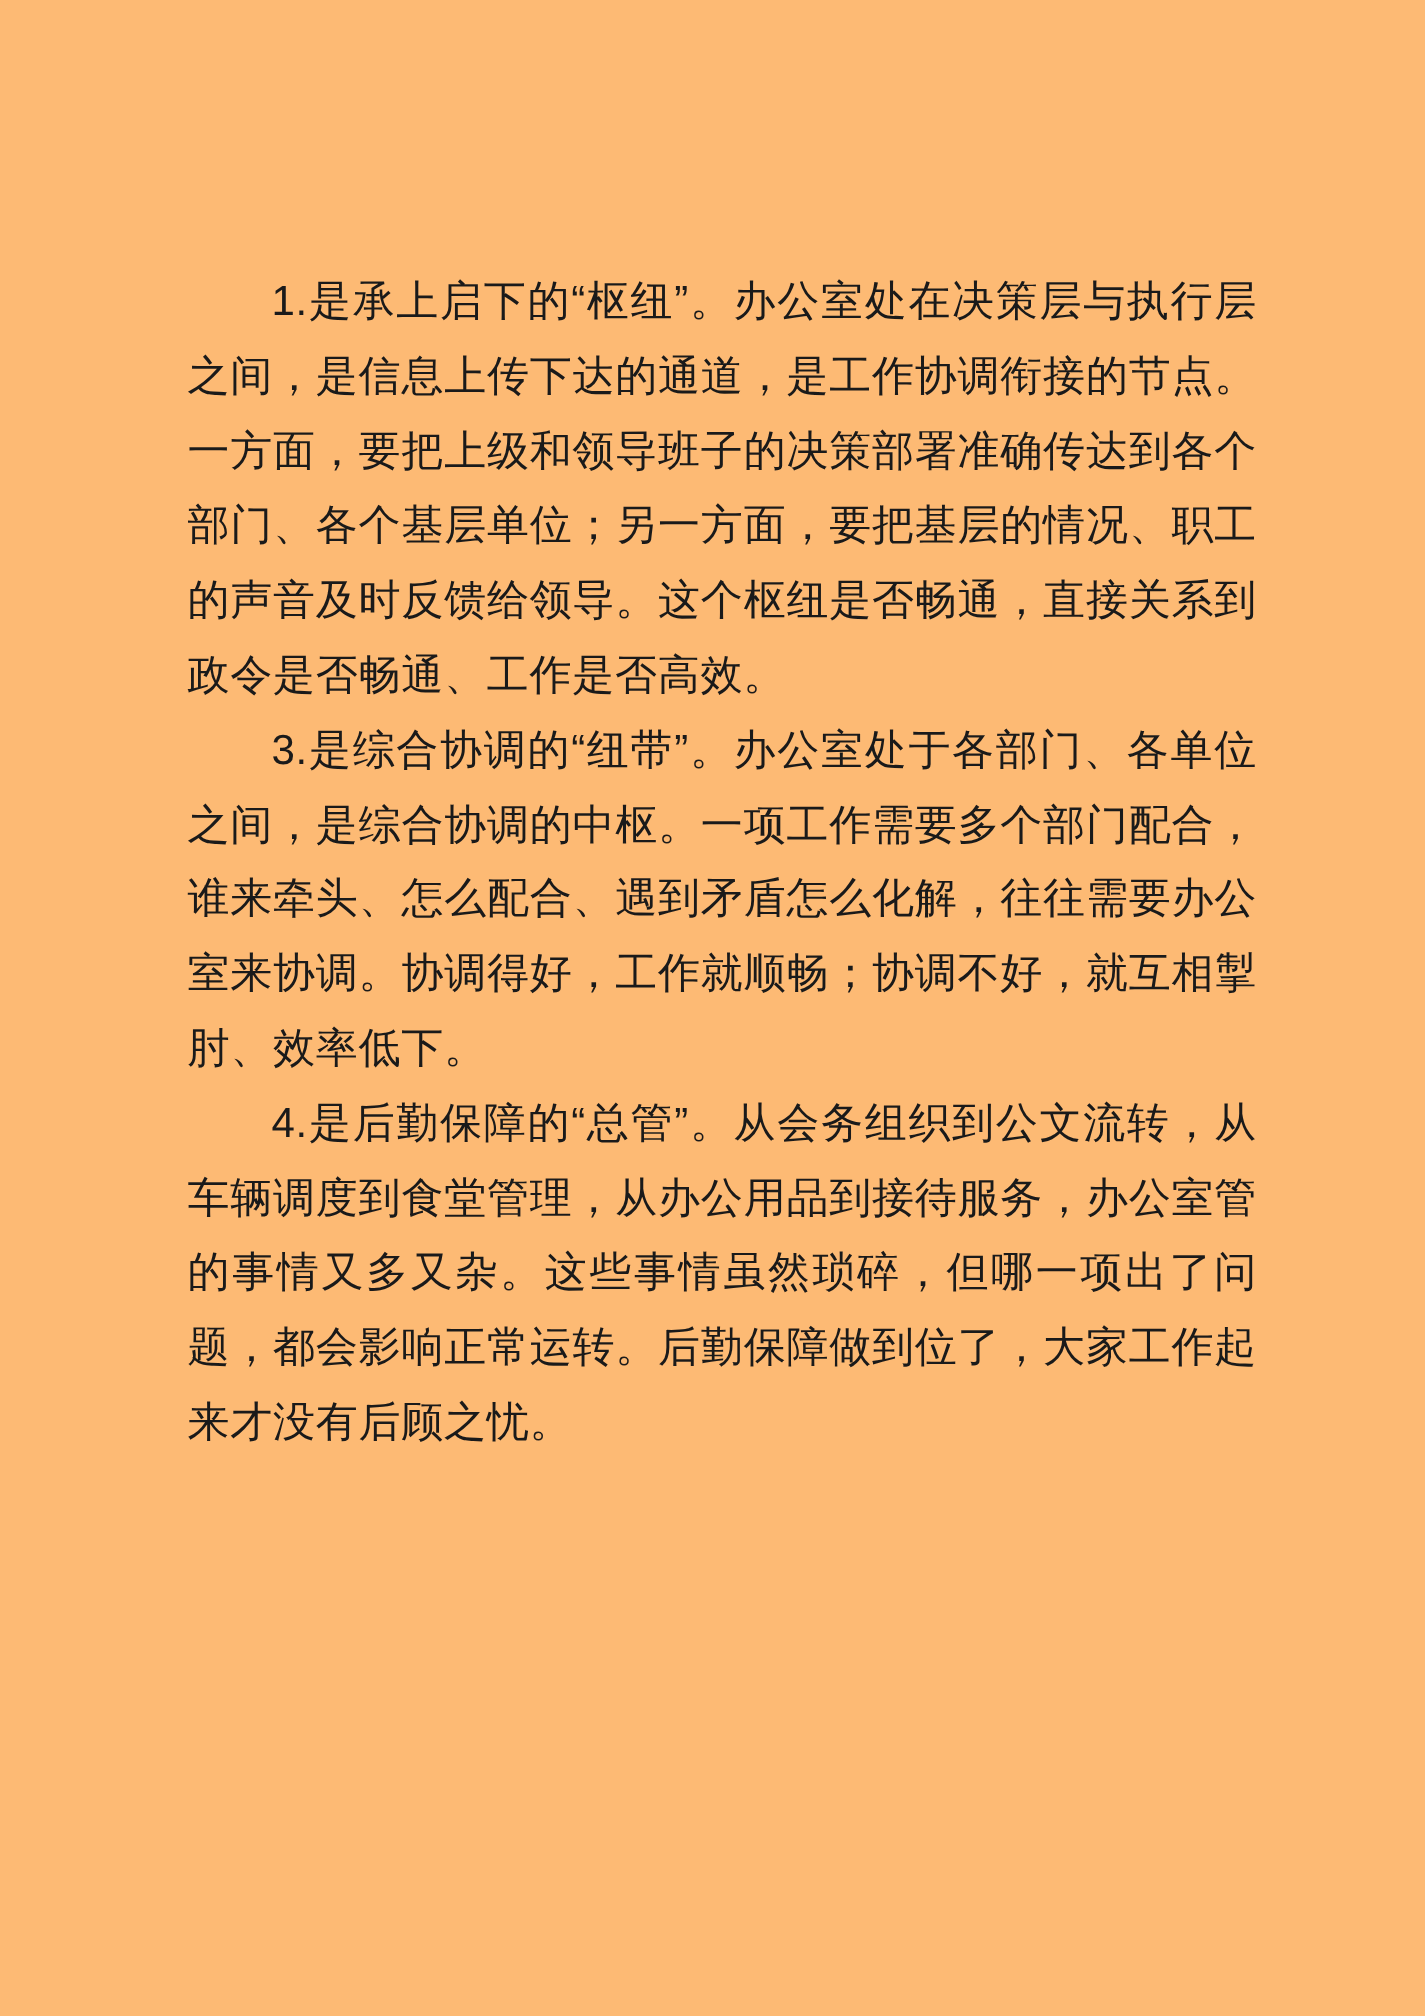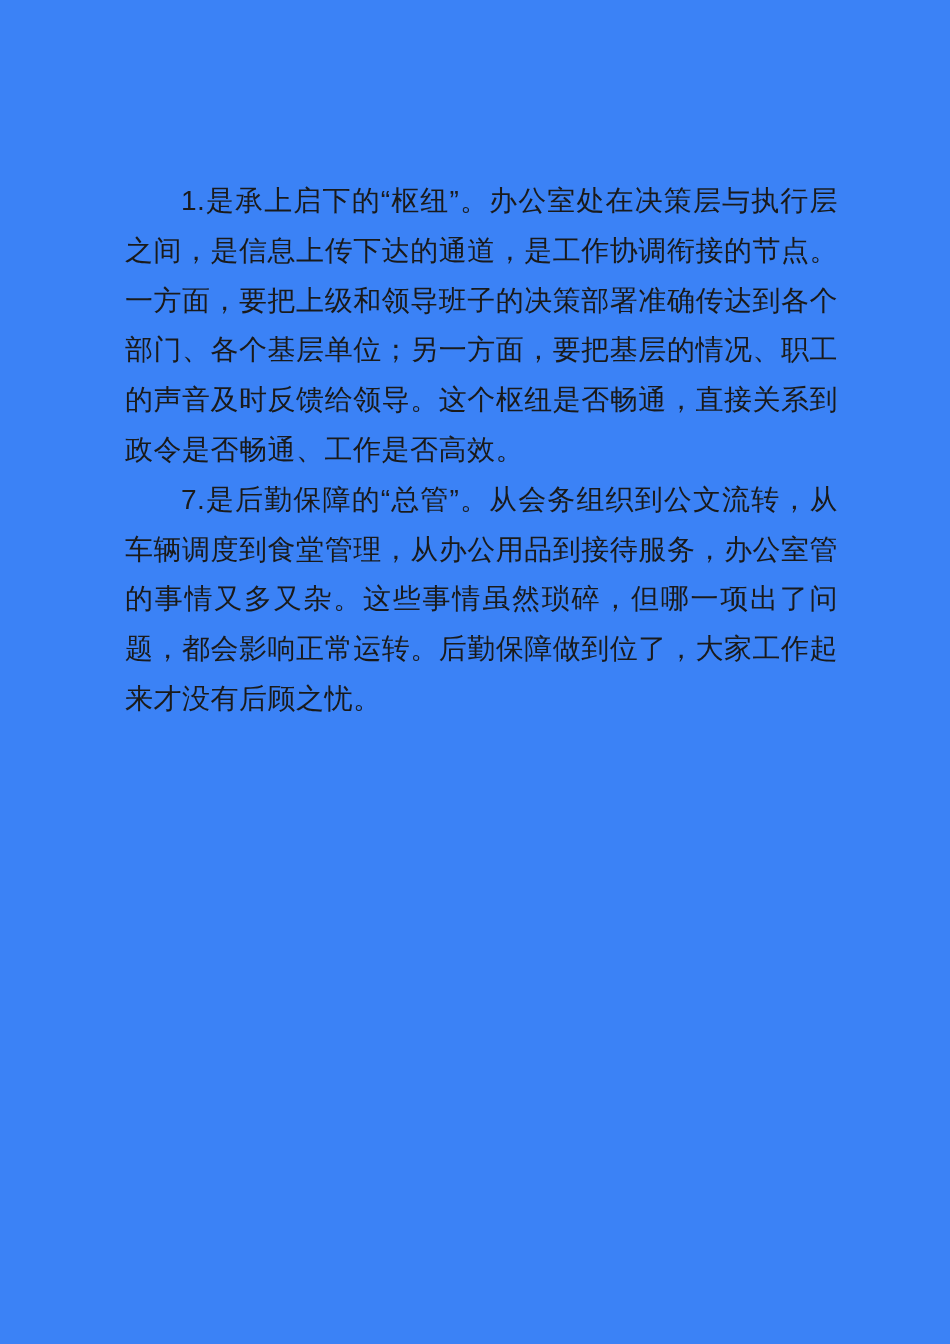--- a/index.html
+++ b/index.html
@@ -4,21 +4,21 @@
   <style>
     html, body {
       margin: 0;
       padding: 0;
       background: #ffffff;
     }
     .page {
       position: relative;
       width: 950px;
       height: 1344px;
-      background: #3b82f6;
+      background: #fdba74;
       box-sizing: border-box;
       padding: 176px 112px 0 125px;
       overflow: hidden;
       font-family: "Liberation Sans", "DejaVu Sans", sans-serif;
     }
     .doc-body p {
       margin: 0;
       padding: 0;
       font-size: 28px;
       line-height: 49.8px;
@@ -28,15 +28,16 @@
       letter-spacing: 0.5px;
       word-break: break-all;
     }
   </style>
 </head>
 <body>
 
 <div class="page">
   <div class="doc-body">
     <p>1.是承上启下的“枢纽”。办公室处在决策层与执行层之间，是信息上传下达的通道，是工作协调衔接的节点。一方面，要把上级和领导班子的决策部署准确传达到各个部门、各个基层单位；另一方面，要把基层的情况、职工的声音及时反馈给领导。这个枢纽是否畅通，直接关系到政令是否畅通、工作是否高效。</p>
-    <p>7.是后勤保障的“总管”。从会务组织到公文流转，从车辆调度到食堂管理，从办公用品到接待服务，办公室管的事情又多又杂。这些事情虽然琐碎，但哪一项出了问题，都会影响正常运转。后勤保障做到位了，大家工作起来才没有后顾之忧。</p>
+    <p>3.是综合协调的“纽带”。办公室处于各部门、各单位之间，是综合协调的中枢。一项工作需要多个部门配合，谁来牵头、怎么配合、遇到矛盾怎么化解，往往需要办公室来协调。协调得好，工作就顺畅；协调不好，就互相掣肘、效率低下。</p>
+    <p>4.是后勤保障的“总管”。从会务组织到公文流转，从车辆调度到食堂管理，从办公用品到接待服务，办公室管的事情又多又杂。这些事情虽然琐碎，但哪一项出了问题，都会影响正常运转。后勤保障做到位了，大家工作起来才没有后顾之忧。</p>
   </div>
 </div>
 
 </body></html>

